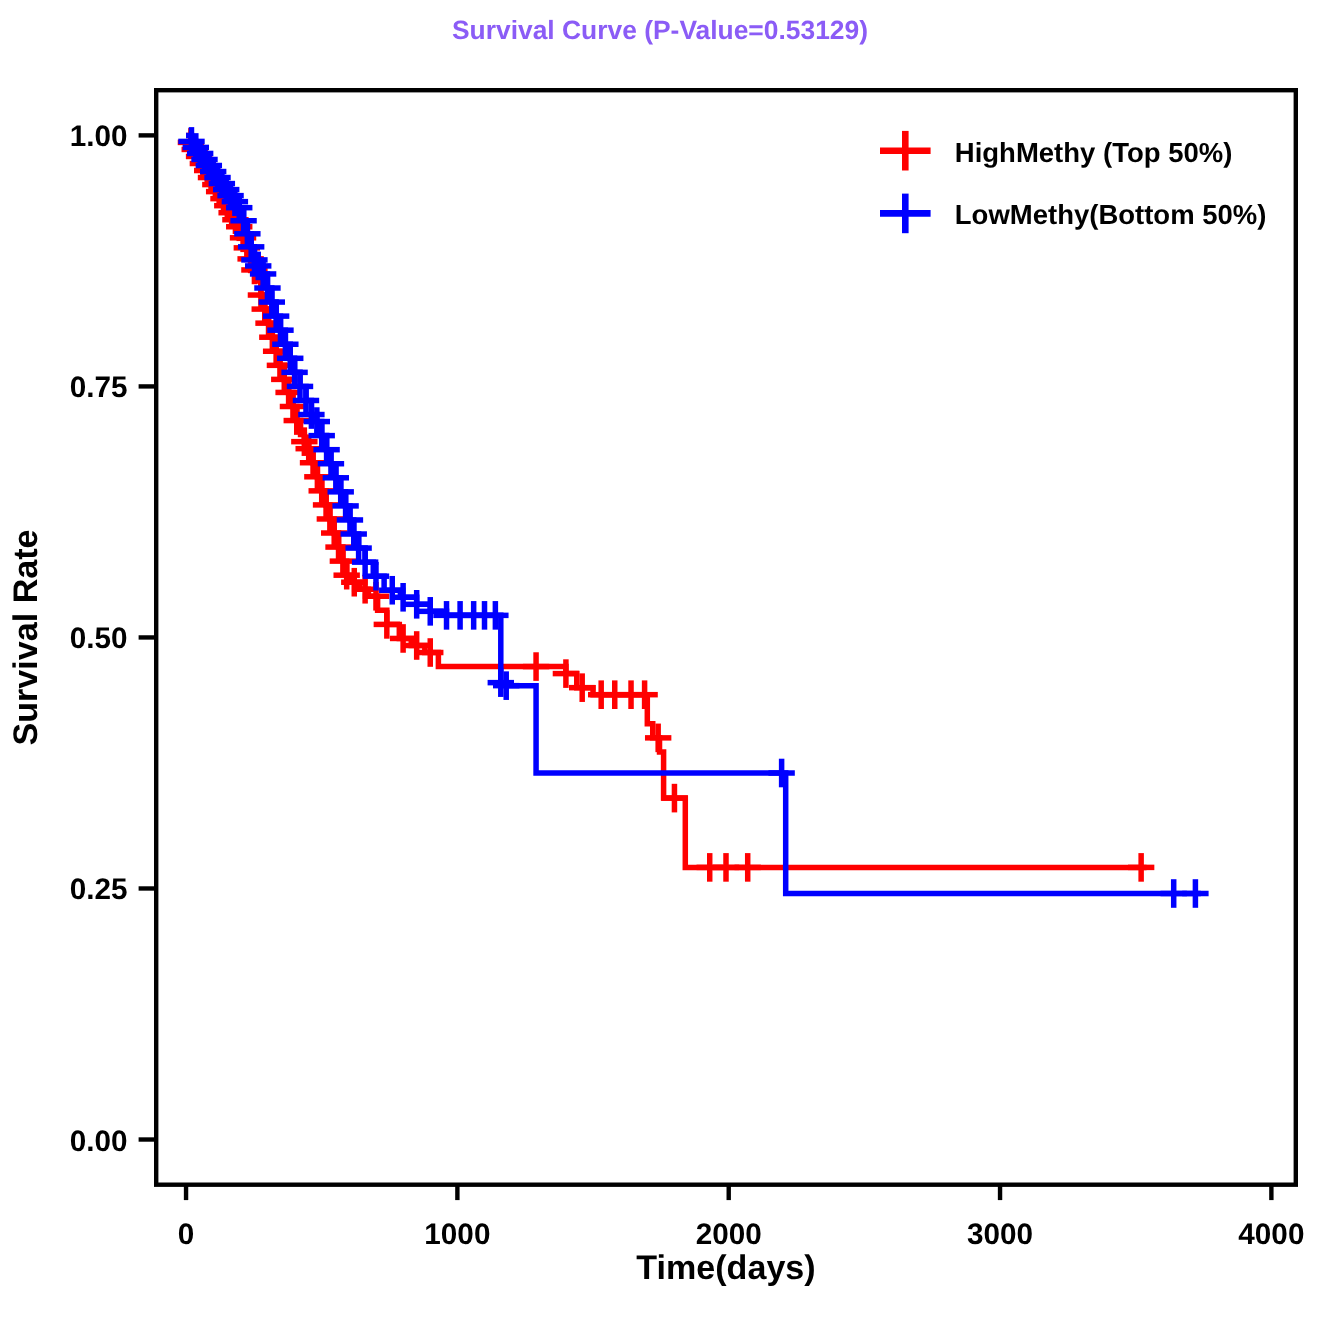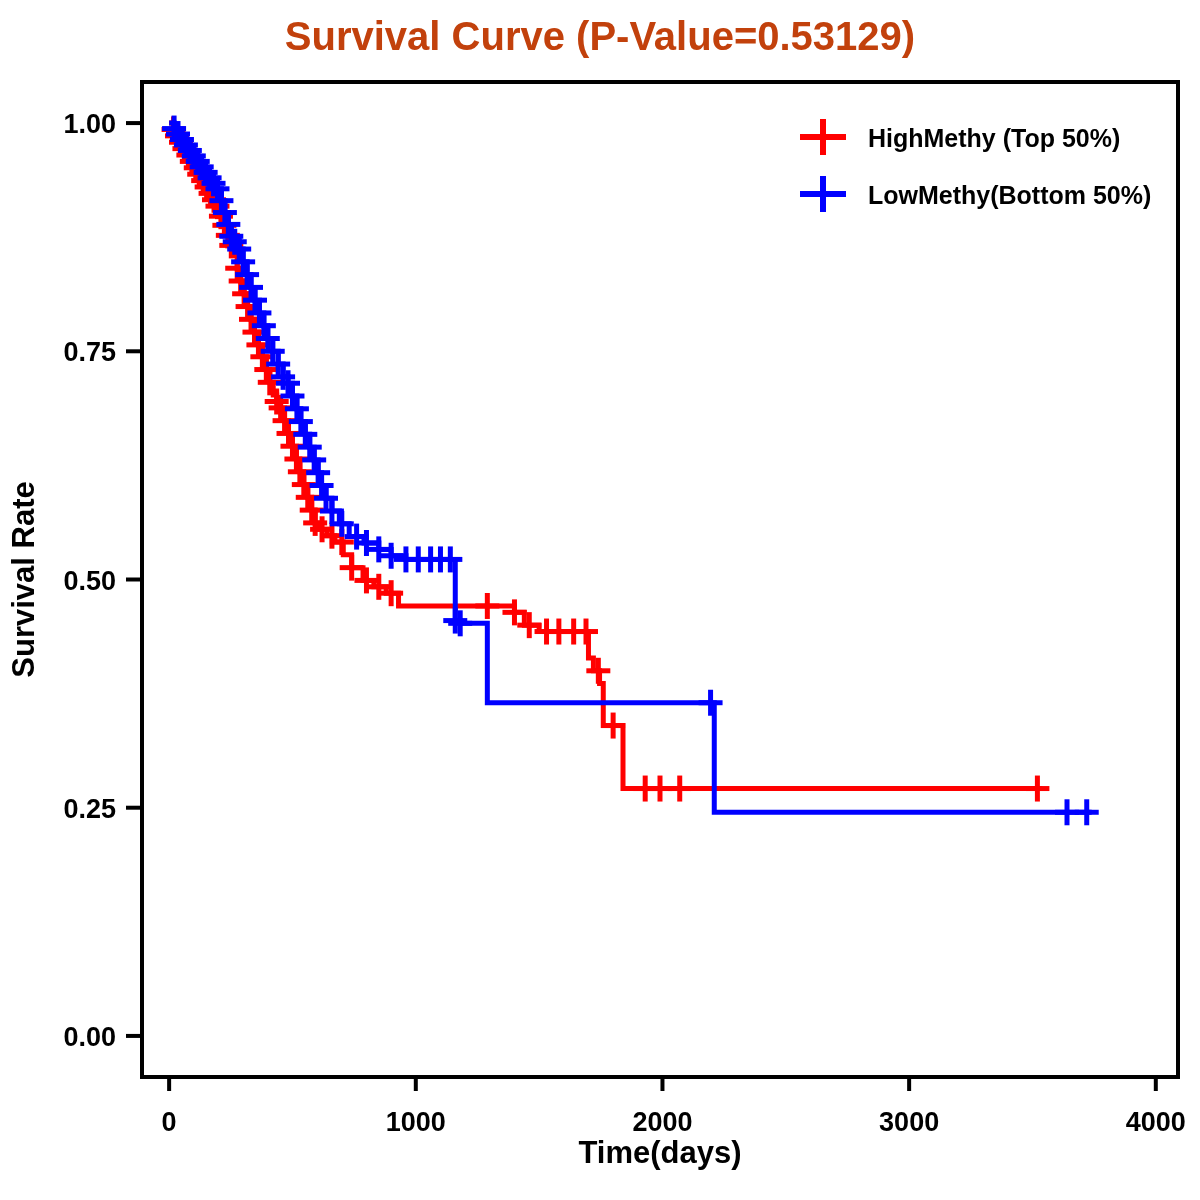--- a/index.html
+++ b/index.html
@@ -14,23 +14,23 @@
     background: #ffffff;
     font-family: "Liberation Sans", sans-serif;
     overflow: hidden;
   }
   #chart-title {
     position: absolute;
     top: 14px;
     left: 0;
     width: 1200px;
     text-align: center;
-    font-size: 40px;
+    font-size: 24px;
     font-weight: bold;
-    color: #c2410c;
+    color: #8b5cf6;
     letter-spacing: 0px;
   }
   #plot-svg {
     position: absolute;
     top: 0;
     left: 0;
   }
   .axis-title {
     font-family: "Liberation Sans", sans-serif;
     font-size: 31px;

